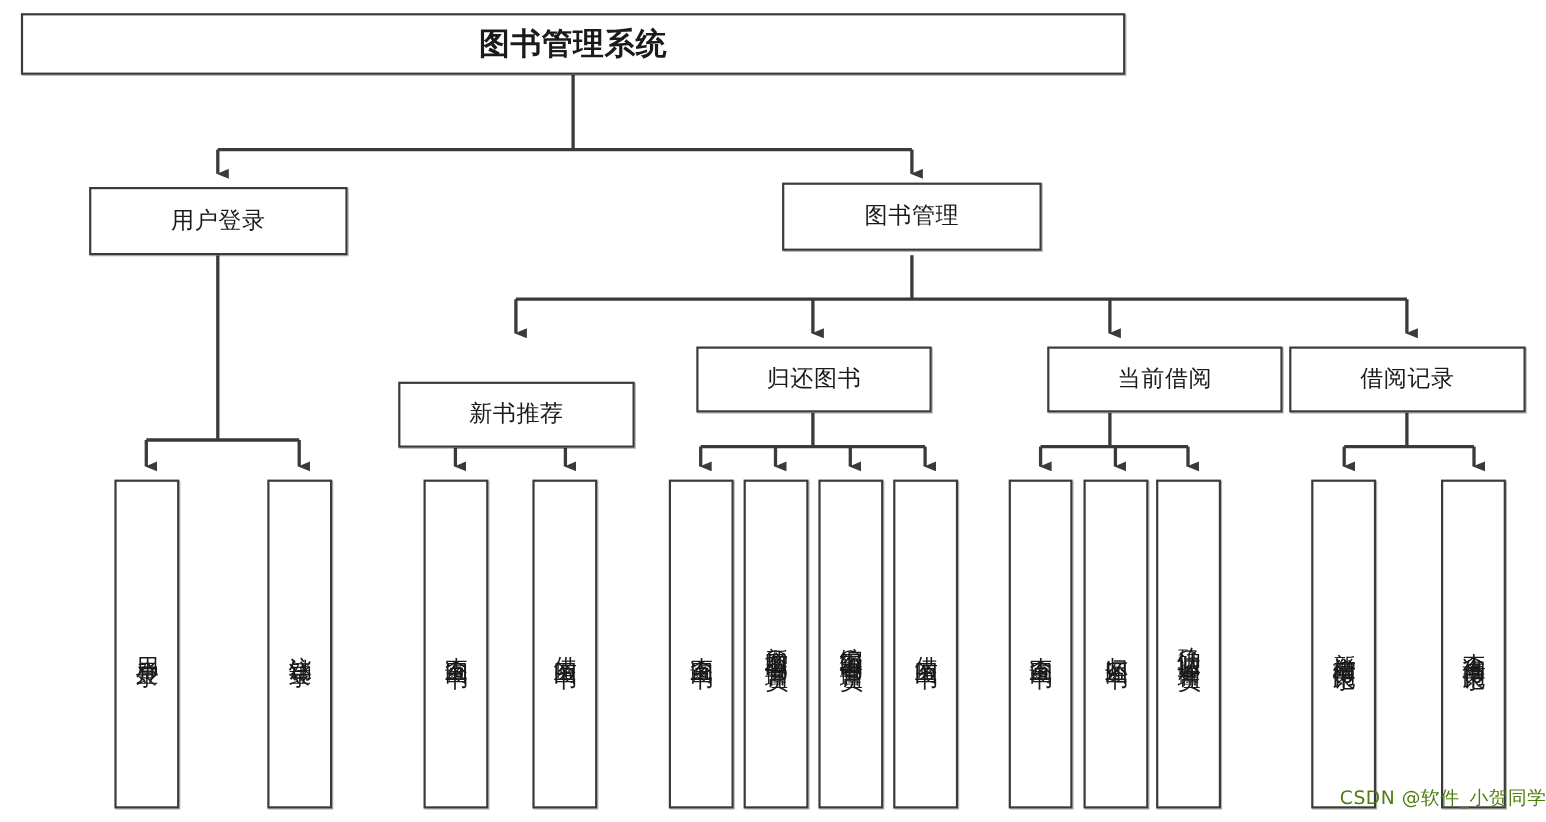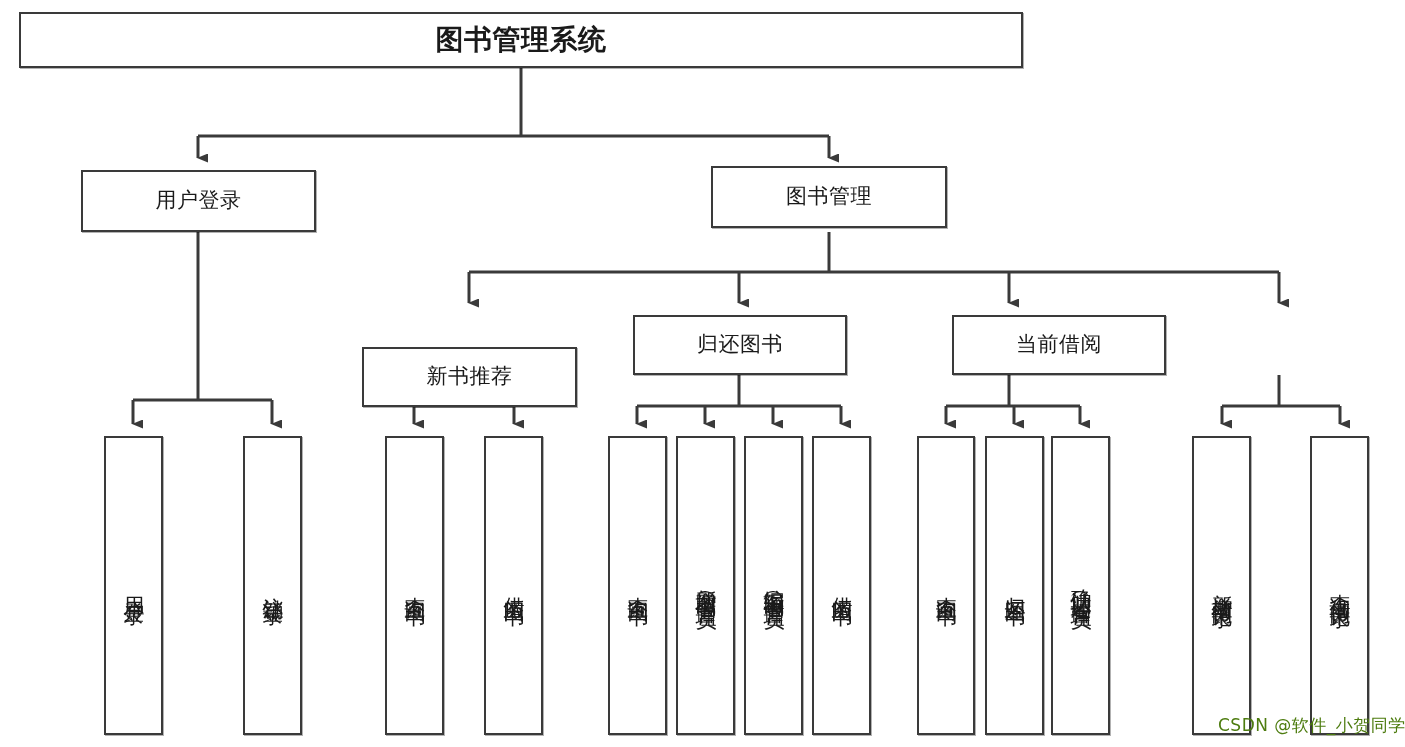--- a/index.html
+++ b/index.html
@@ -145,20 +145,23 @@
 
   <div class="node horiz" style="left:362px; top:315px; width:215px; height:60px;margin-top:32px;">
     <span class="node-label">新书推荐</span>
   </div>
   <div class="node horiz" style="left:633px; top:315px; width:214px; height:60px;">
     <span class="node-label">归还图书</span>
   </div>
   <div class="node horiz" style="left:952px; top:315px; width:214px; height:60px;">
     <span class="node-label">当前借阅</span>
   </div>
+  <div class="node horiz" style="left:1172px; top:315px; width:215px; height:60px;">
+    <span class="node-label">借阅记录</span>
+  </div>
 
   <div class="node vert" style="left:104px; top:436px; width:59px; height:299px;">
     <span class="node-label">用户登录</span>
   </div>
   <div class="node vert" style="left:243px; top:436px; width:59px; height:299px;">
     <span class="node-label">注销登录</span>
   </div>
 
   <div class="node vert" style="left:385px; top:436px; width:59px; height:299px;">
     <span class="node-label">查询图书</span>

